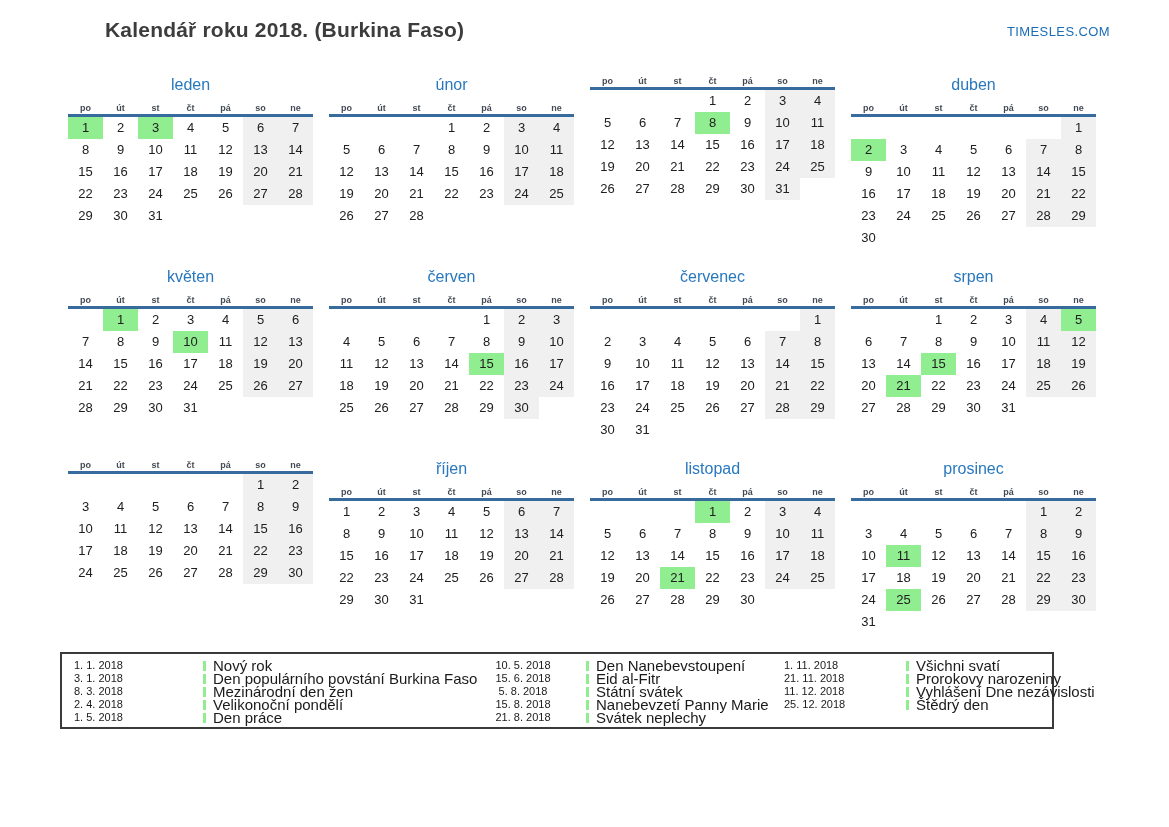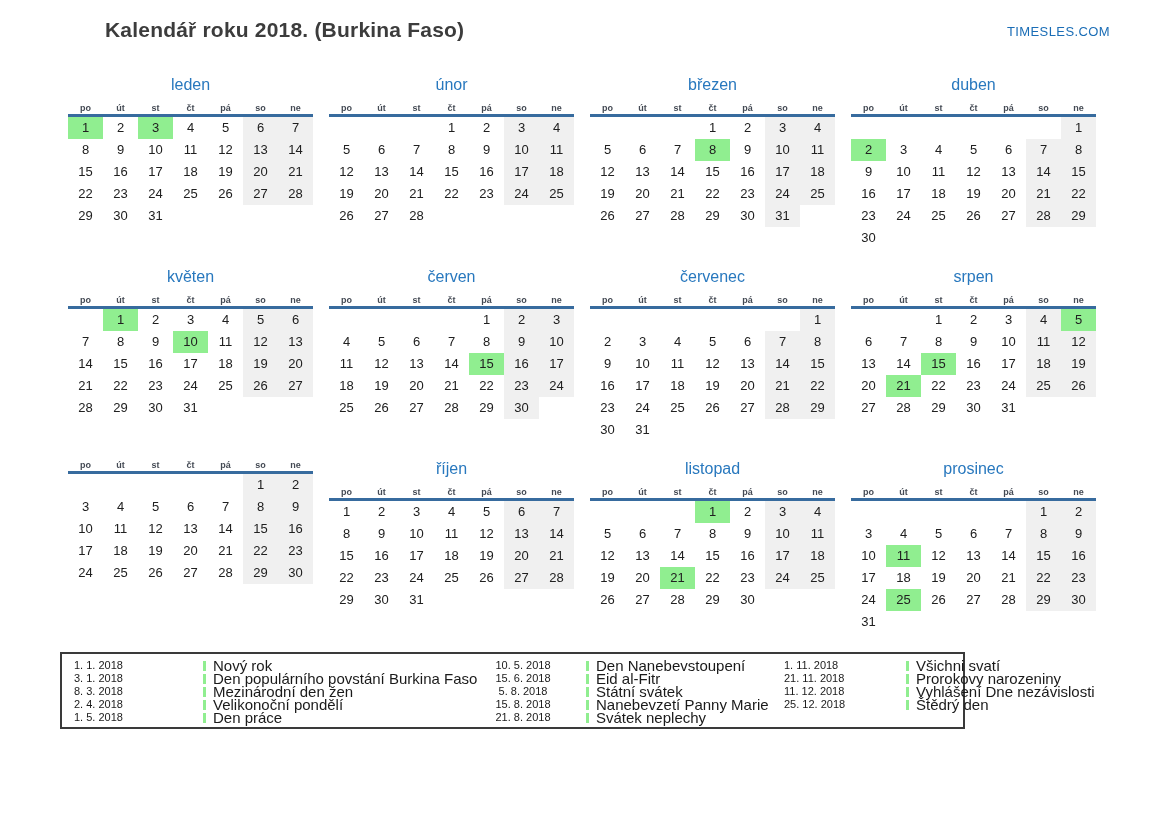--- a/index.html
+++ b/index.html
@@ -46,21 +46,21 @@
     color:var(--weekday-text);line-height:12px;
   }
   .day-row{display:flex;height:22px;}
   .day{
     width:35px;height:22px;line-height:22px;text-align:center;
     font-size:13px;color:#202020;
   }
   .day.weekend{background:var(--weekend-bg);}
   .day.holiday{background:var(--holiday-green);}
   .legend-box{
-    position:absolute;left:60px;top:652px;width:905px;height:77px;
+    position:absolute;left:60px;top:652px;width:994px;height:77px;
     border:2px solid var(--legend-border);background:#fff;
   }
   .legend-col{position:absolute;top:5px;}
   .legend-col.c0{left:12px;}
   .legend-col.c1{left:398px;}
   .legend-col.c2{left:722px;}
   .legend-row{display:flex;align-items:center;height:13px;line-height:13px;}
   .legend-date{font-size:11px;color:#1a1a1a;display:inline-block;}
   .c0 .legend-date{width:129px;}
   .c1 .legend-date{width:126px;text-align:center;}
@@ -186,21 +186,20 @@
         <span class="day">26</span>
         <span class="day">27</span>
         <span class="day">28</span>
         <span class="day"></span>
         <span class="day"></span>
         <span class="day"></span>
         <span class="day"></span>
       </div>
     </div>
     <div class="month">
-      <div class="month-title">březen</div>
       <div class="dow-row">
         <span class="dow">po</span>
         <span class="dow">út</span>
         <span class="dow">st</span>
         <span class="dow">čt</span>
         <span class="dow">pá</span>
         <span class="dow">so</span>
         <span class="dow">ne</span>
       </div>
       <div class="day-row">

